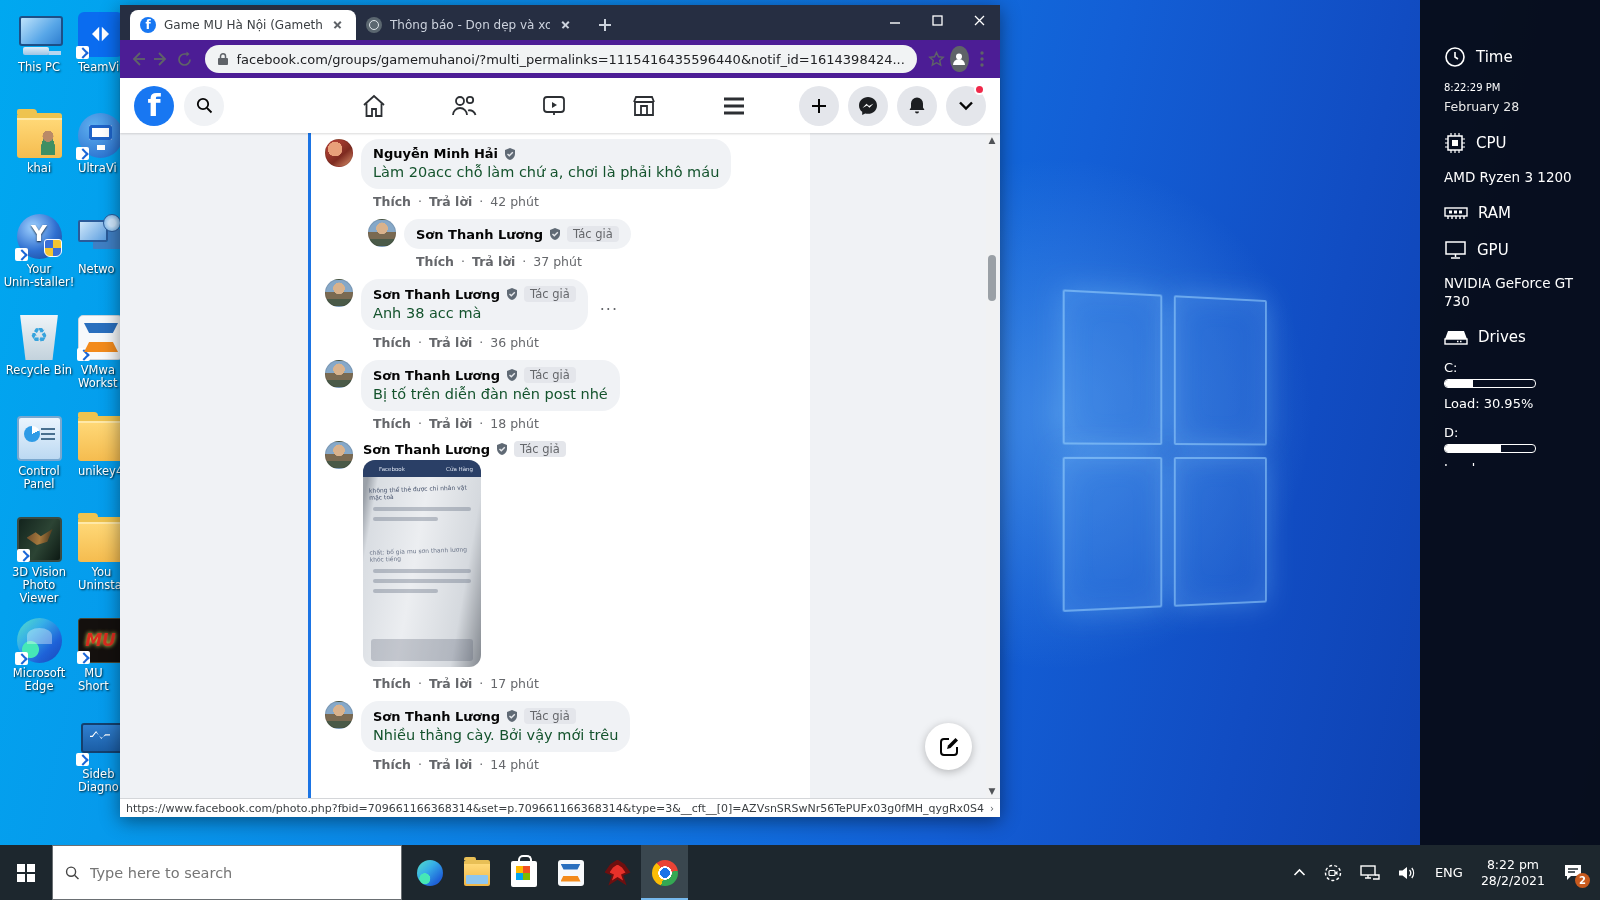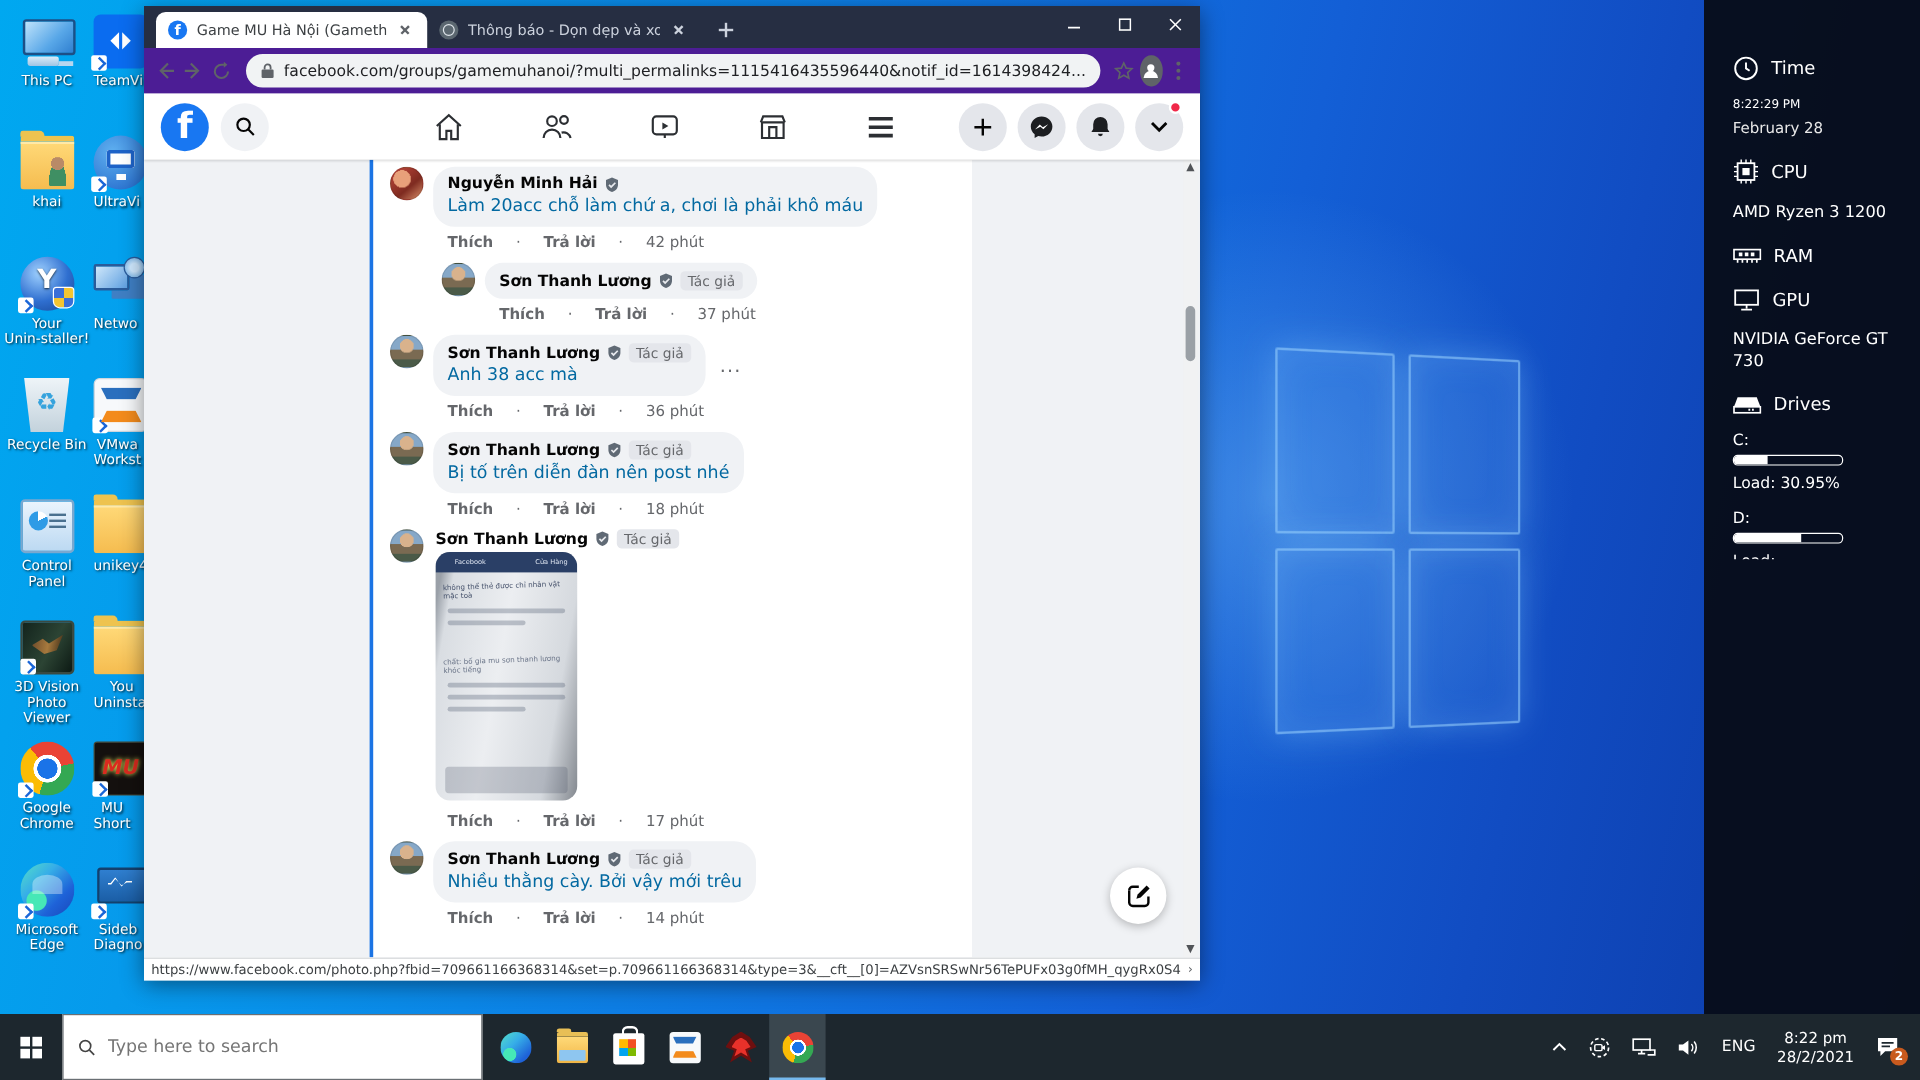--- a/index.html
+++ b/index.html
@@ -147,24 +147,24 @@
   .av-red{background:radial-gradient(circle at 35% 35%,#e8a07a 0 30%,rgba(0,0,0,0) 31%),linear-gradient(140deg,#c2473c,#7e2b20 60%,#d98f6a)}
   .av-son{background:radial-gradient(circle at 50% 32%,#d9b28c 0 26%,rgba(0,0,0,0) 27%),linear-gradient(#86a8c8 0 45%,#7a6a52 45% 75%,#4a5a48 75%)}
   .brow{display:flex;align-items:center;gap:12px}
   .bubble{background:#f0f2f5;border-radius:18px;padding:7px 12px;max-width:430px}
   .comment.image .bubble{background:rgba(0,0,0,0);padding:0 0 4px 2px}
   .cname-row{display:flex;align-items:center;gap:5px}
   .cname{font-size:13px;font-weight:bold;color:#050505;cursor:pointer;white-space:nowrap}
   .cbadge{width:14px;height:14px;display:inline-flex}
   .ctag{background:#e4e6eb;color:#65676b;font-size:11.5px;padding:1px 6px;border-radius:4px;white-space:nowrap}
   .comment.image .ctag{background:#e4e6eb}
-  .ctext{font-size:14.5px;color:#0369a1;line-height:19px;margin-top:2px;white-space:nowrap}
+  .ctext{font-size:14.5px;color:#14532d;line-height:19px;margin-top:2px;white-space:nowrap}
   .cmention{font-weight:bold;cursor:pointer}
   .cmore{color:#65676b;font-size:16px;letter-spacing:1px;cursor:pointer}
-  .cmeta{font-size:12.5px;color:#65676b;margin:5px 0 10px 12px;display:flex;gap:19px}
+  .cmeta{font-size:12.5px;color:#65676b;margin:5px 0 10px 12px;display:flex;gap:7px}
   .clink{font-weight:bold;cursor:pointer}
   .ctime{cursor:pointer}
   .cwrap{display:flex;flex-direction:column}
 
   .shot{width:118px;height:207px;border-radius:12px;overflow:hidden;position:relative;cursor:pointer;margin-top:3px;
     background:linear-gradient(100deg,#9aa0a8 0 5%,#d9dde2 12%,#eceef1 45%,#d5d9de 80%,#83888f 100%)}
   .shot-bar{height:17px;background:#2a3f66;display:flex;justify-content:space-between;align-items:center;padding:0 8px 0 16px;color:#dfe6f2;font-size:5.5px}
   .shot-line{font-size:6px;color:#44506a;padding:8px 6px 2px;transform:rotate(-2deg)}
   .shot-line.t2{color:#6a7488;padding-top:26px}
   .shot-blur{height:4px;background:rgba(90,100,120,.35);margin:6px 10px 0;border-radius:2px}
@@ -264,27 +264,20 @@
       <div class="dlabel">Control Panel</div>
     </div>
     <div class="ditem">
       <div class="dart i-3dvision">
         <span class="sc-arrow"></span>
       </div>
       <div class="dlabel">3D Vision
 Photo Viewer</div>
     </div>
     <div class="ditem">
-      <div class="dart i-chrome">
-        <span class="sc-arrow"></span>
-      </div>
-      <div class="dlabel">Google
-Chrome</div>
-    </div>
-    <div class="ditem">
       <div class="dart i-edge">
         <span class="sc-arrow"></span>
       </div>
       <div class="dlabel">Microsoft
 Edge</div>
     </div>
   </div>
 <div class="dcol dcol2">
 
 <div class="ditem">

